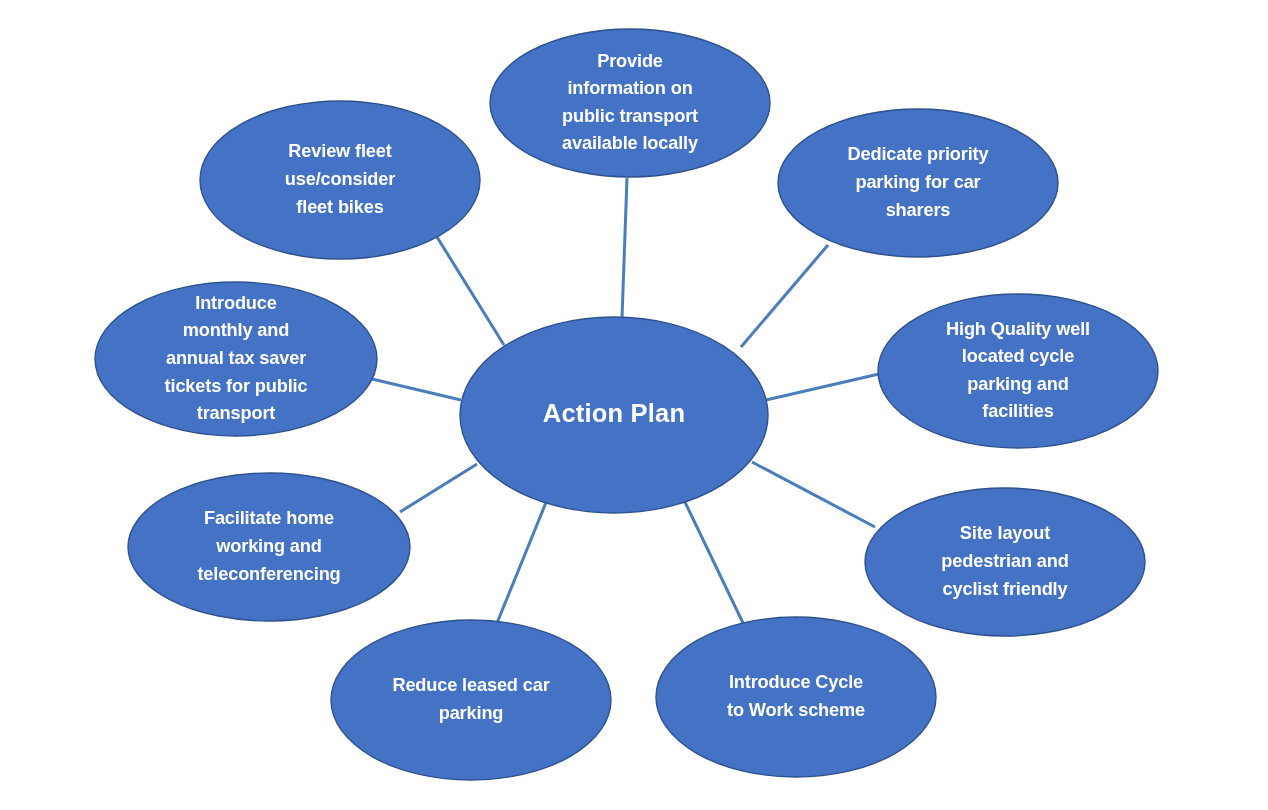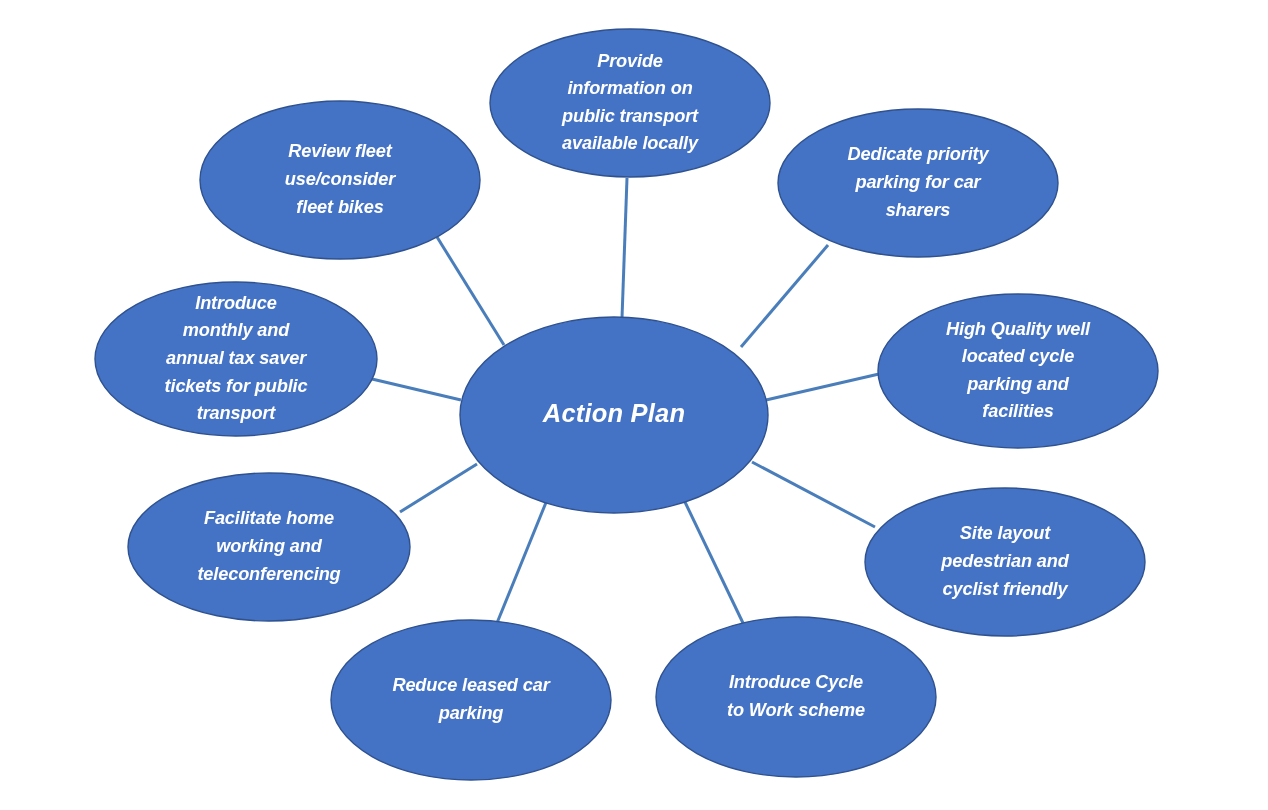--- a/index.html
+++ b/index.html
@@ -9,21 +9,20 @@
   }
   body {
     font-family: "Liberation Sans", "DejaVu Sans", sans-serif;
   }
   #canvas {
     position: relative;
     width: 1268px;
     height: 810px;
     background: #ffffff;
     overflow: hidden;
-    font-style: italic;
   }
   #diagram-svg {
     position: absolute;
     top: 0;
     left: 0;
     width: 1268px;
     height: 810px;
   }
   .node-ellipse {
     stroke-width: 1.4;

